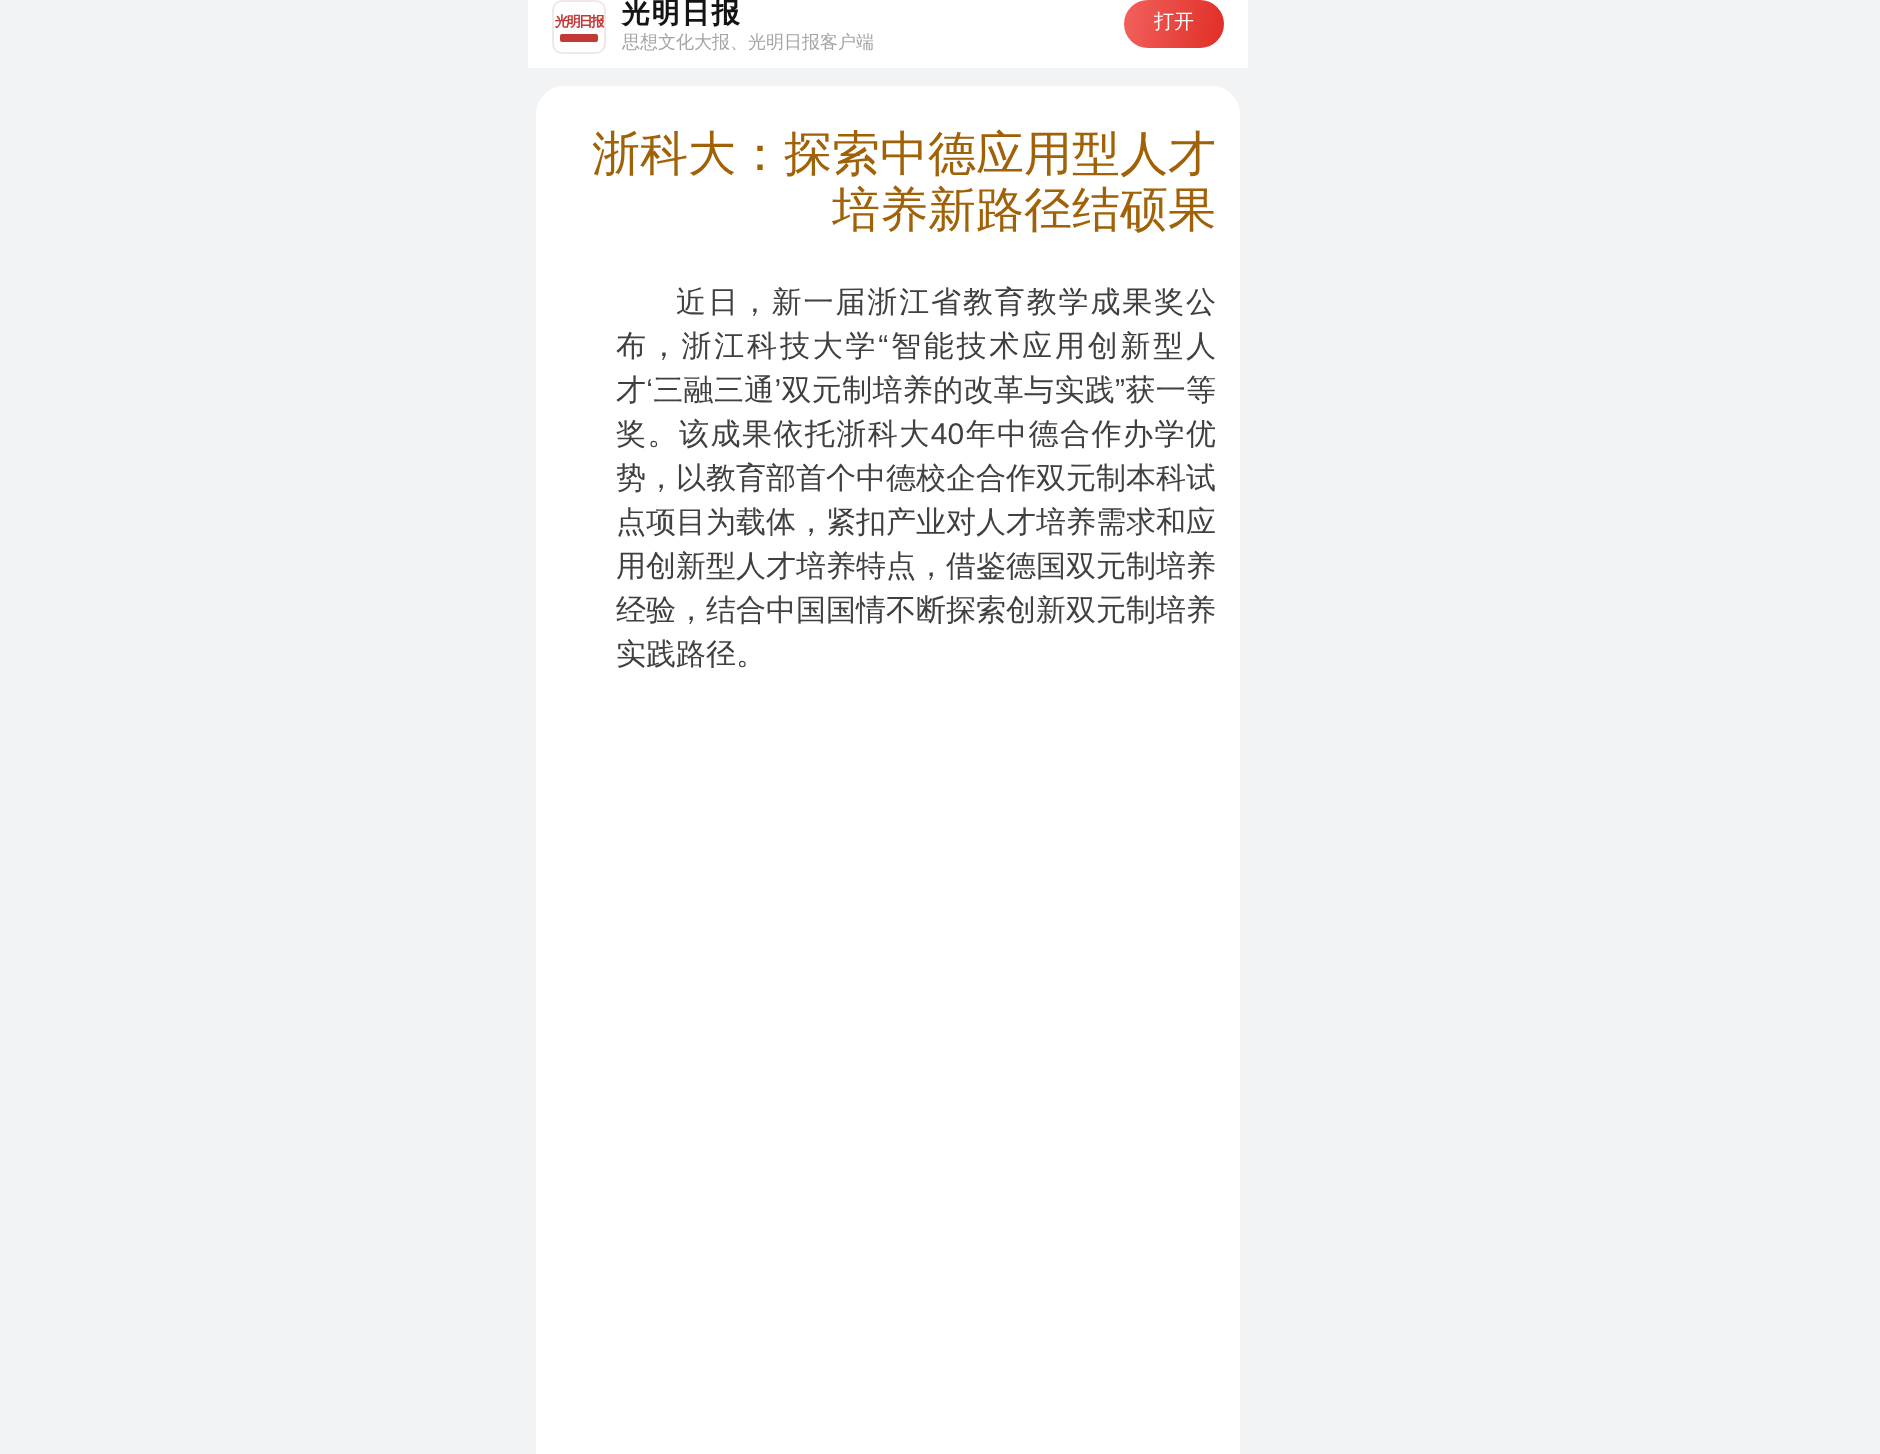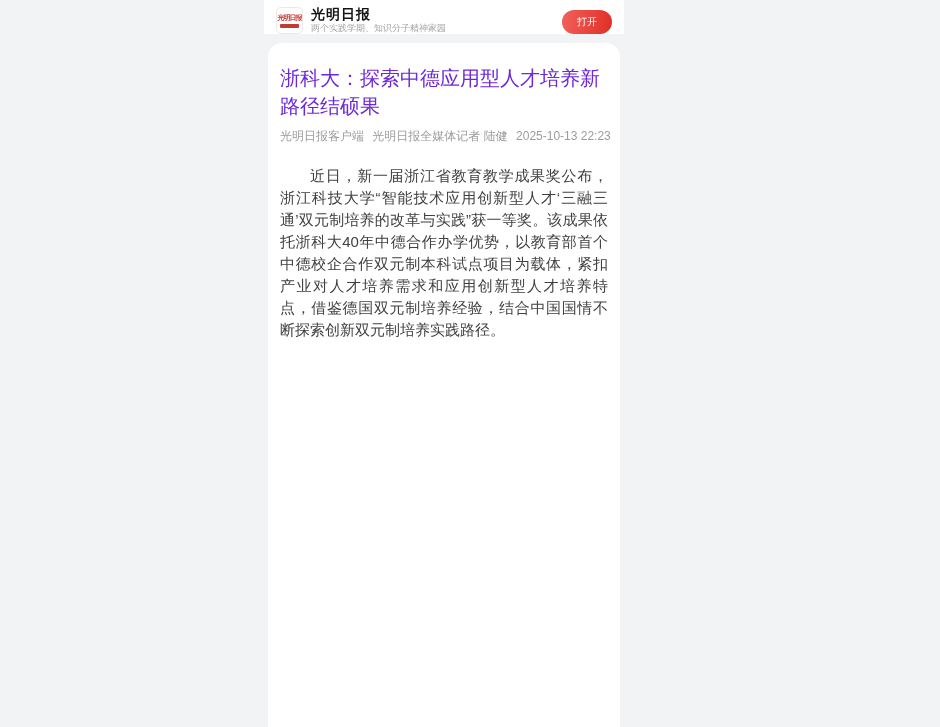--- a/index.html
+++ b/index.html
@@ -16,21 +16,21 @@
     left: 264px;
     top: 0;
     width: 360px;
     height: 727px;
   }
   
   .appbar {
     height: 34px;
     background: #ffffff;
     display: flex;
-    align-items: flex-end;
+    align-items: flex-start;
     padding: 0 12px;
     box-sizing: border-box;
   }
   .logo {
     width: 27px;
     height: 27px;
     background: #ffffff;
     border: 1px solid #f0e8e6;
     border-radius: 5px;
     box-sizing: border-box;
@@ -101,35 +101,36 @@
   .card {
     margin: 0 4px;
     background: #ffffff;
     border-radius: 14px 14px 0 0;
     padding: 21px 12px 40px;
     box-sizing: border-box;
     min-height: 690px;
   }
   .article-title {
     margin: 0;
-    font-size: 20px;
+    font-size: 24px;
     line-height: 28px;
     font-weight: 400;
-    color: #6d28d9;
+    color: #a16207;
+    text-align: right;
   }
   .byline {
     margin-top: 9px;
     font-size: 12px;
     line-height: 15px;
     color: #9c9c9c;
     white-space: nowrap;
   }
   .byline span { margin-right: 5px; }
   .byline span:last-child { margin-right: 0; }
-  .article-body { margin-top: 21px; }
+  .article-body { margin-top: 21px; margin-left: 28px; }
   .article-body p {
     margin: 0 0 17px 0;
     font-size: 15px;
     line-height: 22px;
     color: #404040;
     text-align: justify;
     text-indent: 2em;
   }
 </style>
 </head>
@@ -137,35 +138,30 @@
 
 <div class="viewport">
 
   <div class="appbar">
     <div class="logo">
       <span class="logo-chars">光明日报</span>
       <span class="logo-bar"></span>
     </div>
     <div class="appbar-text">
       <span class="app-name">光明日报</span>
-      <span class="app-tagline">两个实践学期、知识分子精神家园</span>
+      <span class="app-tagline">思想文化大报、光明日报客户端</span>
     </div>
     <div class="appbar-spacer"></div>
     <button class="open-btn">打开</button>
   </div>
 
   <div class="gap"></div>
 
   <div class="card">
     <h1 class="article-title">浙科大：探索中德应用型人才培养新路径结硕果</h1>
 
-    <div class="byline">
-      <span>光明日报客户端</span>
-      <span>光明日报全媒体记者 陆健</span>
-      <span>2025-10-13 22:23</span>
-    </div>
 
     <div class="article-body">
       <p>近日，新一届浙江省教育教学成果奖公布，浙江科技大学“智能技术应用创新型人才‘三融三通’双元制培养的改革与实践”获一等奖。该成果依托浙科大40年中德合作办学优势，以教育部首个中德校企合作双元制本科试点项目为载体，紧扣产业对人才培养需求和应用创新型人才培养特点，借鉴德国双元制培养经验，结合中国国情不断探索创新双元制培养实践路径。</p>
     </div>
   </div>
 
 </div>
 
 </body></html>

